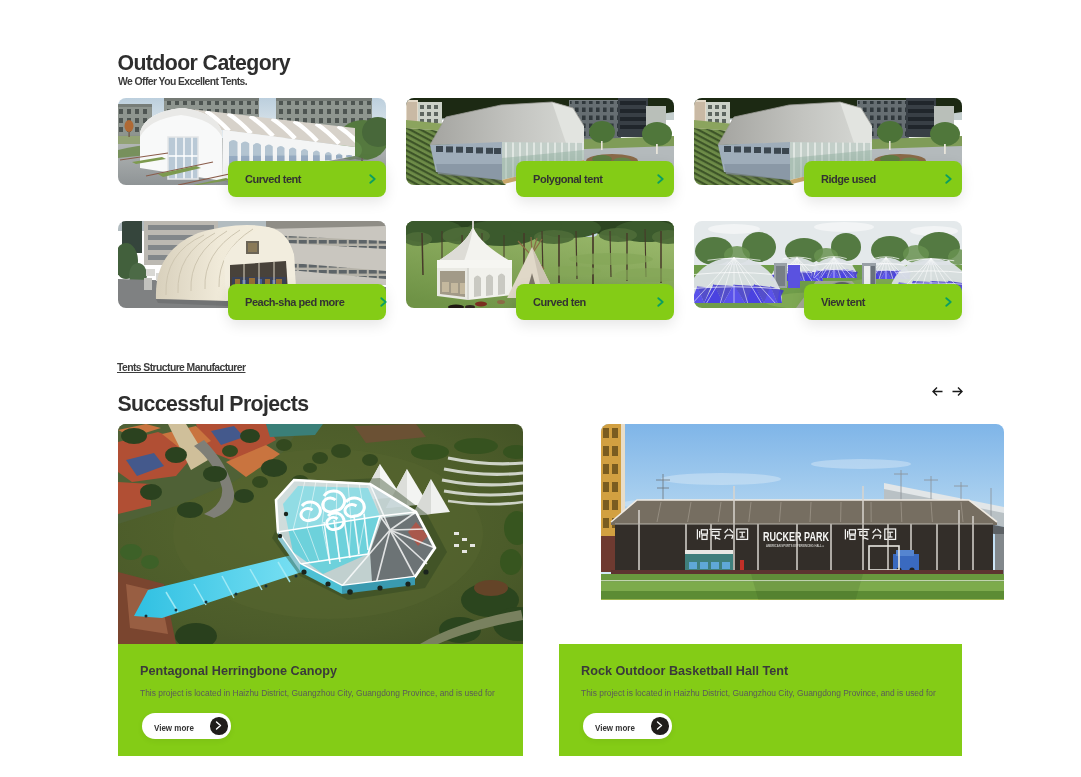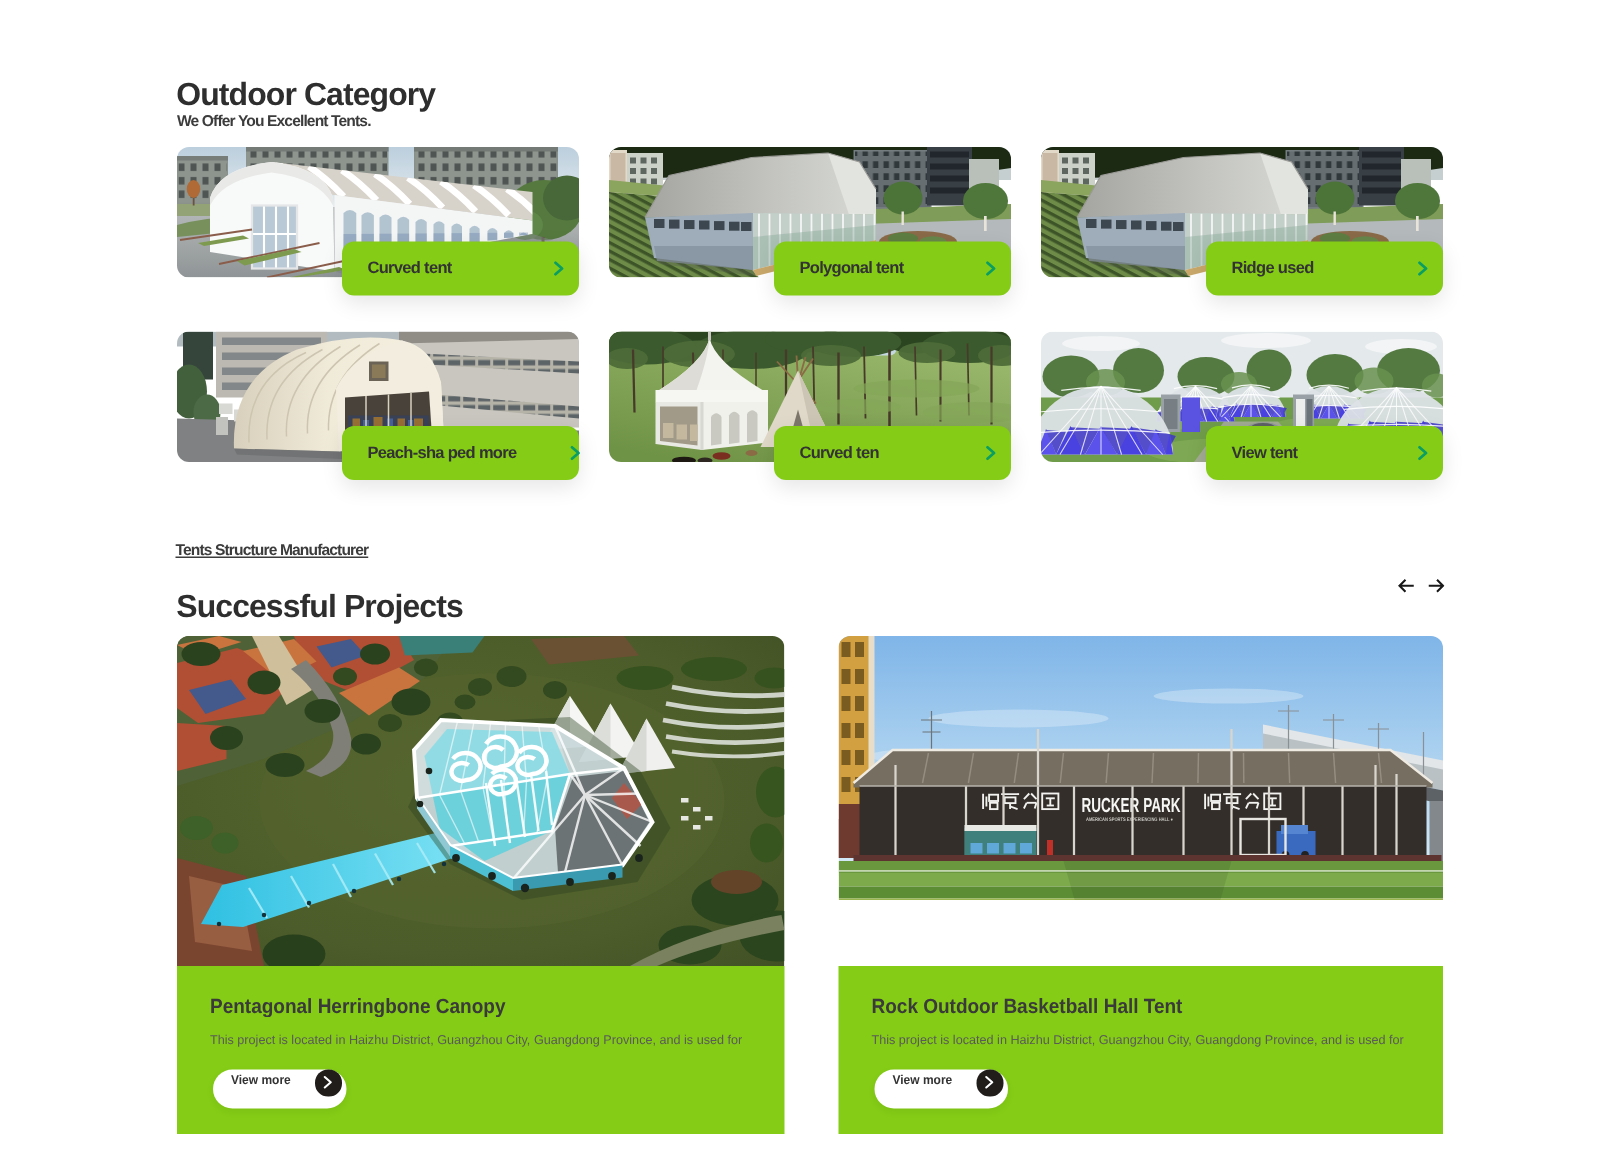--- a/index.html
+++ b/index.html
@@ -15,21 +15,21 @@
   .plabel .txt{margin-left:17px;font-size:11px;font-weight:700;color:#333333;letter-spacing:-0.46px;flex:1;white-space:nowrap;}
   .plabel .chev{margin-right:10.5px;flex:none;}
   .proj{position:absolute;}
   .projimg{position:absolute;left:0;top:0;border-radius:8px 8px 0 0;overflow:hidden;}
   .projpanel{position:absolute;left:0;top:219.5px;width:100%;height:112.5px;background:#84cc16;}
   .ptitle{position:absolute;left:21.5px;top:19.5px;font-size:13.7px;font-weight:700;color:#3a3a3a;line-height:1.2;
           transform:scaleX(0.925);transform-origin:0 0;white-space:nowrap;}
   .pdesc{position:absolute;left:22px;top:44.5px;font-size:8.5px;color:#5a5a5a;line-height:1.2;
          transform:scaleX(0.99);transform-origin:0 0;white-space:nowrap;}
   .pbtn{position:absolute;left:23.5px;top:69.5px;width:89px;height:25.5px;background:#ffffff;border-radius:13px;
-        box-shadow:0 2px 6px rgba(0,0,0,0.06);display:flex;align-items:flex-start;}
+        box-shadow:0 2px 6px rgba(0,0,0,0.06);display:flex;align-items:center;}
   .pbtn .t{margin-left:12.5px;font-size:8.5px;font-weight:700;color:#333;flex:1;white-space:nowrap;
            transform:scaleX(0.94) translateY(1.5px);transform-origin:0 50%;}
   .pbtn .circ{width:17.5px;height:17.5px;border-radius:50%;background:#201d1b;margin-right:3px;flex:none;display:flex;align-items:center;justify-content:center;}
 </style>
 </head>
 <body>
 
 <div class="abs kicker" style="left:118px;top:37px;margin-top:40px;">We Offer You Excellent Tents.</div>
 
 <div class="abs h2" style="left:117.5px;top:53px;">Outdoor Category</div>
@@ -958,21 +958,21 @@
           <svg width="7" height="9" viewBox="0 0 7 9">
             <path d="M1.5 1 L5.5 4.5 L1.5 8" fill="none" stroke="#fff" stroke-width="1.4" stroke-linecap="round" stroke-linejoin="round"></path>
           </svg>
         </span>
       </div>
   </div>
 </div>
 
 <div class="proj" style="left:559px;top:424px;width:403px;">
 
-  <div class="projimg" id="img-proj2" style="width:403px;height:176px;"><svg width="403" height="220" viewBox="0 0 403 220" preserveAspectRatio="none">
+  <div class="projimg" id="img-proj2" style="width:403px;height:176px;margin-left:42px;"><svg width="403" height="220" viewBox="0 0 403 220" preserveAspectRatio="none">
         <defs>
 <linearGradient id="s8sky" x1="0" y1="0" x2="0" y2="1">
             <stop offset="0" stop-color="#7fb5e8"></stop>
             <stop offset="0.55" stop-color="#b0d4f0"></stop>
             <stop offset="1" stop-color="#d8ecf8"></stop>
           </linearGradient>
 </defs>
         <rect x="0" y="0" width="403" height="160" fill="url(#s8sky)"></rect>
         <g fill="#e8f2fa" opacity="0.38">
           <ellipse cx="120" cy="55" rx="60" ry="6"></ellipse>

